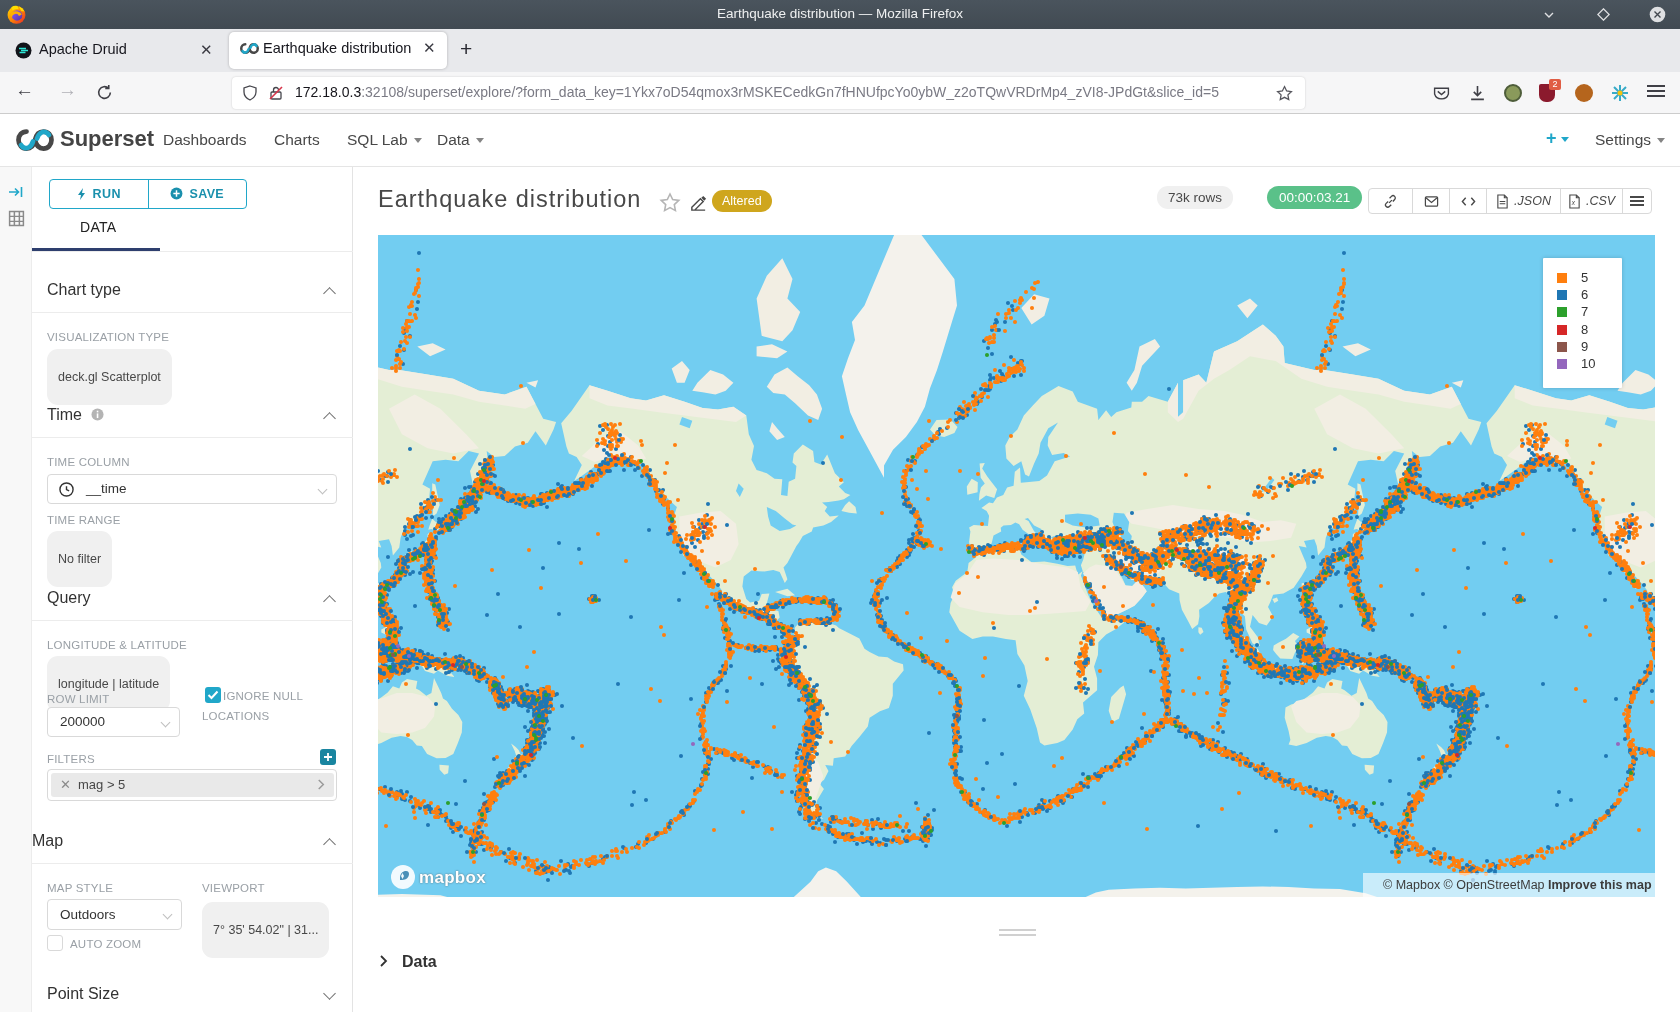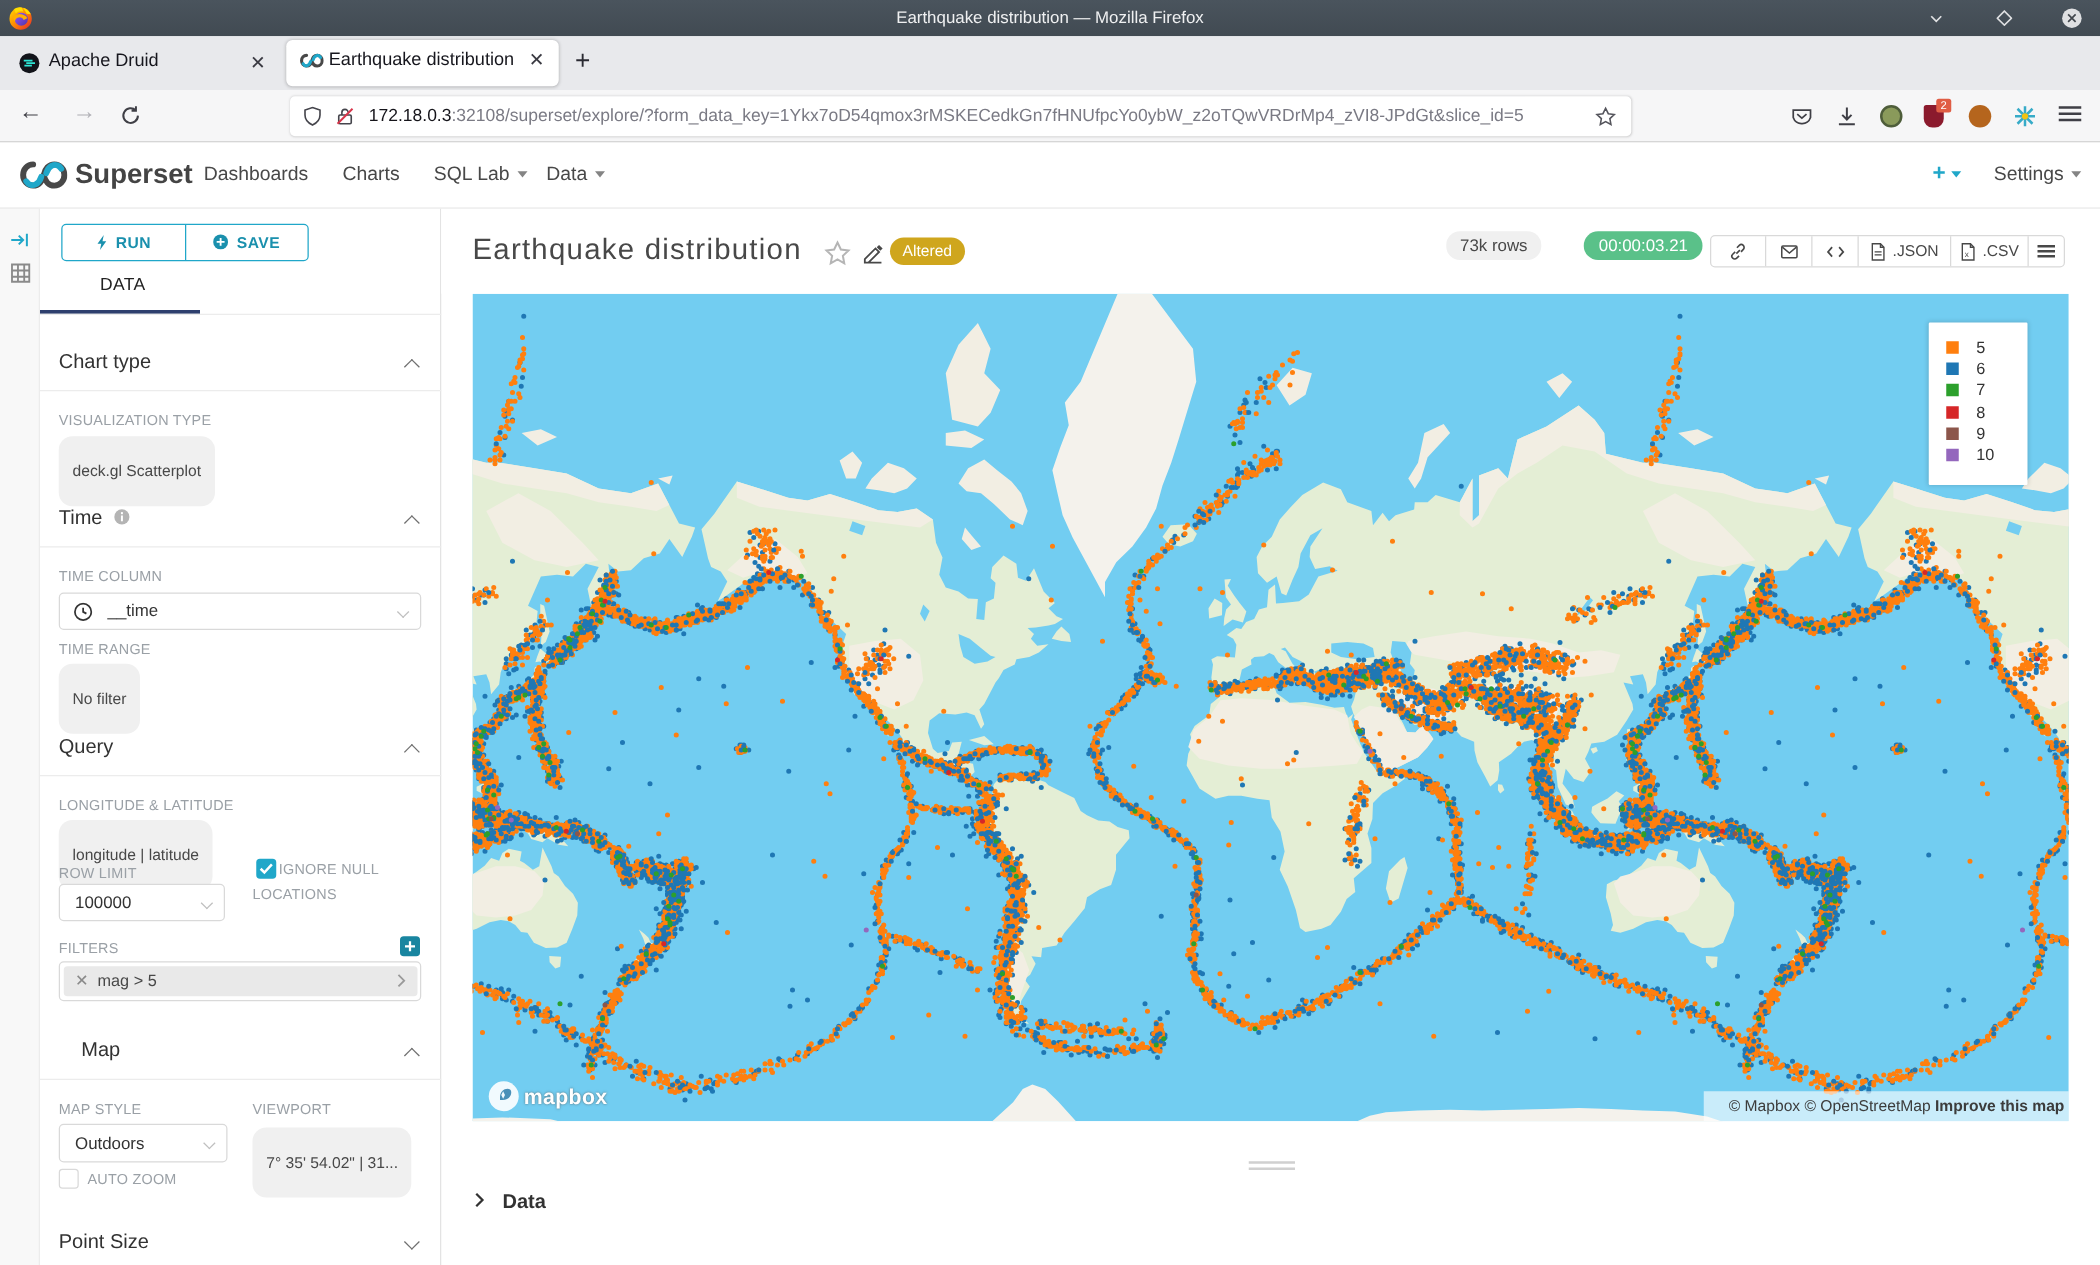--- a/index.html
+++ b/index.html
@@ -56,21 +56,21 @@
   border-top:1.4px solid #bfbfbf; transform:rotate(225deg); }
 
 
 #charthead { position:absolute; left:353px; top:167px; width:1327px; height:68px; background:#fff; }
 #ctitle { position:absolute; left:25px; top:19px; font-size:23.5px; letter-spacing:1px; color:#484848; }
 .goldpill { position:absolute; left:359px; top:23px; background:#cfa61d; color:#fff; font-size:12.5px;
   border-radius:11px; padding:4px 10px; }
 .graypill { background:#f0f0f0; border-radius:11px; padding:4px 11px; font-size:13.5px; color:#484848; }
 .greenpill { background:#5ac189; border-radius:12px; padding:4px 12px; font-size:13.5px; color:#fff; }
 #btngrp2 { position:absolute; left:1015px; top:21px; height:26px; border:1px solid #d9d9d9;
-  border-radius:4px; display:flex; background:#fff; }
+  border-radius:4px; display:flex; background:#fff;font-style:italic; }
 #btngrp2 .s { border-right:1px solid #d9d9d9; line-height:24px; font-size:12.5px;
   color:#484848; display:flex; align-items:center; justify-content:center; gap:5px; }
 #btngrp2 .s:last-child { border-right:none; }
 
 
 #legend { position:absolute; left:1543px; top:258px; width:79px; height:130px; background:#fff;
   box-shadow:0 0 4px rgba(0,0,0,.18); border-radius:1px; font-size:13px; color:#333; }
 #legend .row { position:relative; height:17.4px; margin:0; }
 #legend .sq { position:absolute; left:14px; top:3.5px; width:10px; height:10px; }
 #legend .tx { position:absolute; left:38px; top:0.5px; }
@@ -245,21 +245,21 @@
   <div class="lbl abs" style="left:15px;top:347px">TIME RANGE</div>
   <div class="abs" style="left:15px;top:364px"><span class="pill">No filter</span></div>
 
   <div class="sechead abs" style="left:15px;top:422px">Query</div>
   <div class="seccaret" style="top:430px"></div>
   <div class="divider" style="top:453px"></div>
   <div class="lbl abs" style="left:15px;top:472px">LONGITUDE &amp; LATITUDE</div>
   <div class="abs" style="left:15px;top:489px"><span class="pill">longitude | latitude</span></div>
   <div class="lbl abs" style="left:15px;top:526px">ROW LIMIT</div>
   <div class="selbox" style="left:15px;top:540px;width:133px;height:30px">
-    <span class="abs" style="left:12px;top:6px">100000</span>
+    <span class="abs" style="left:12px;top:6px">200000</span>
     <div class="selcaret"></div>
   </div>
   <div class="abs" style="left:173px;top:520px;width:16px;height:16px;background:#20a7c9;border-radius:3px">
     <svg width="16" height="16" viewBox="0 0 16 16">
         <path d="M3.5 8l3 3 6-6.5" stroke="#fff" stroke-width="2" fill="none"></path>
       </svg>
   </div>
   <div class="lbl abs" style="left:191px;top:523px">IGNORE NULL</div>
   <div class="lbl abs" style="left:170px;top:543px">LOCATIONS</div>
   <div class="lbl abs" style="left:15px;top:586px">FILTERS</div>
@@ -271,21 +271,21 @@
   <div class="selbox" style="left:15px;top:602px;width:290px;height:32px">
     <div class="abs" style="left:3px;top:3px;width:283px;height:24px;background:#e9e9e9;border-radius:3px">
       <span class="abs" style="left:9px;top:4px;color:#8a8a8a;font-size:13px">✕</span>
       <span class="abs" style="left:27px;top:4px;font-size:13px;color:#484848">mag &gt; 5</span>
       <svg class="abs" style="right:7px;top:6px" width="11" height="11" viewBox="0 0 12 12">
           <path d="M3 1l5 5-5 5" stroke="#9a9a9a" stroke-width="1.6" fill="none"></path>
         </svg>
     </div>
   </div>
 
-  <div class="sechead abs" style="left:33px;top:665px">Map</div>
+  <div class="sechead abs" style="left:0;top:665px">Map</div>
   <div class="seccaret" style="top:673px"></div>
   <div class="divider" style="top:696px"></div>
   <div class="lbl abs" style="left:15px;top:715px">MAP STYLE</div>
   <div class="lbl abs" style="left:170px;top:715px">VIEWPORT</div>
   <div class="selbox" style="left:15px;top:732px;width:135px;height:31px">
     <span class="abs" style="left:12px;top:7px">Outdoors</span>
     <div class="selcaret"></div>
   </div>
   <div class="abs" style="left:170px;top:735px"><span class="pill">7° 35' 54.02" | 31...</span></div>
   <div class="abs" style="left:15px;top:768px;width:16px;height:16px;border:1px solid #d9d9d9;border-radius:3px;background:#fff"></div>

